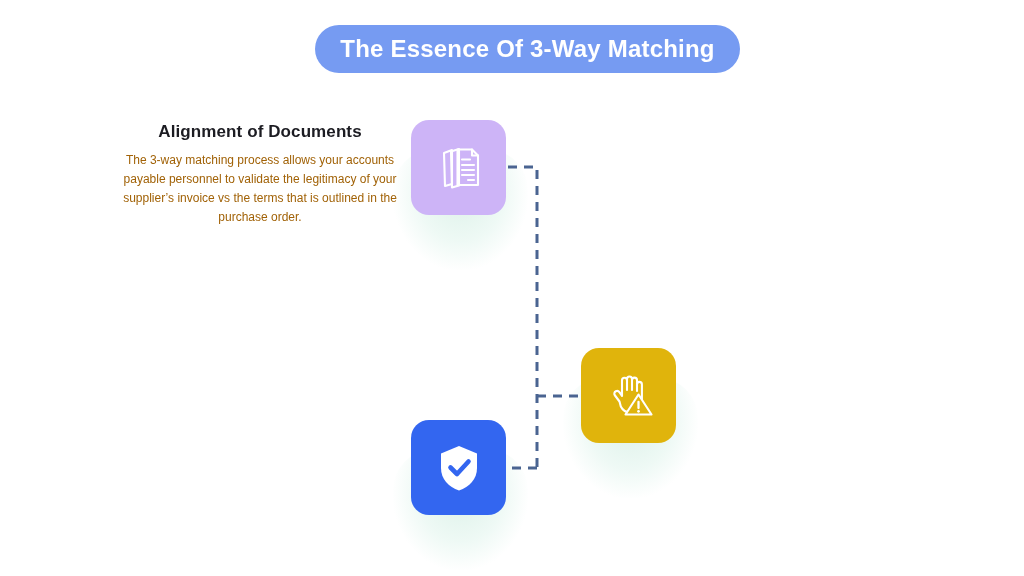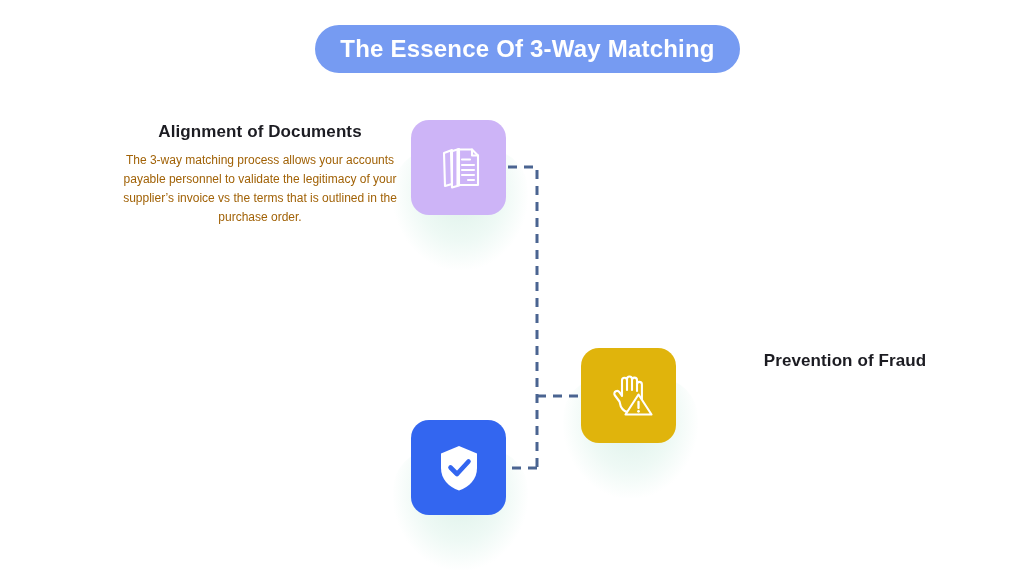--- a/index.html
+++ b/index.html
@@ -173,16 +173,15 @@
 
   <div class="block" id="block-docs">
     <h2>Alignment of Documents</h2>
     <p>The 3-way matching process allows your accounts payable personnel to validate the legitimacy of your supplier’s invoice vs the terms that is outlined in the purchase order.</p>
   </div>
 
   <div class="block" id="block-goods">
   </div>
 
   <div class="block" id="block-fraud">
-    <h2>Prevention of Fraud</h2>
   </div>
 
 </div>
 
 </body></html>

